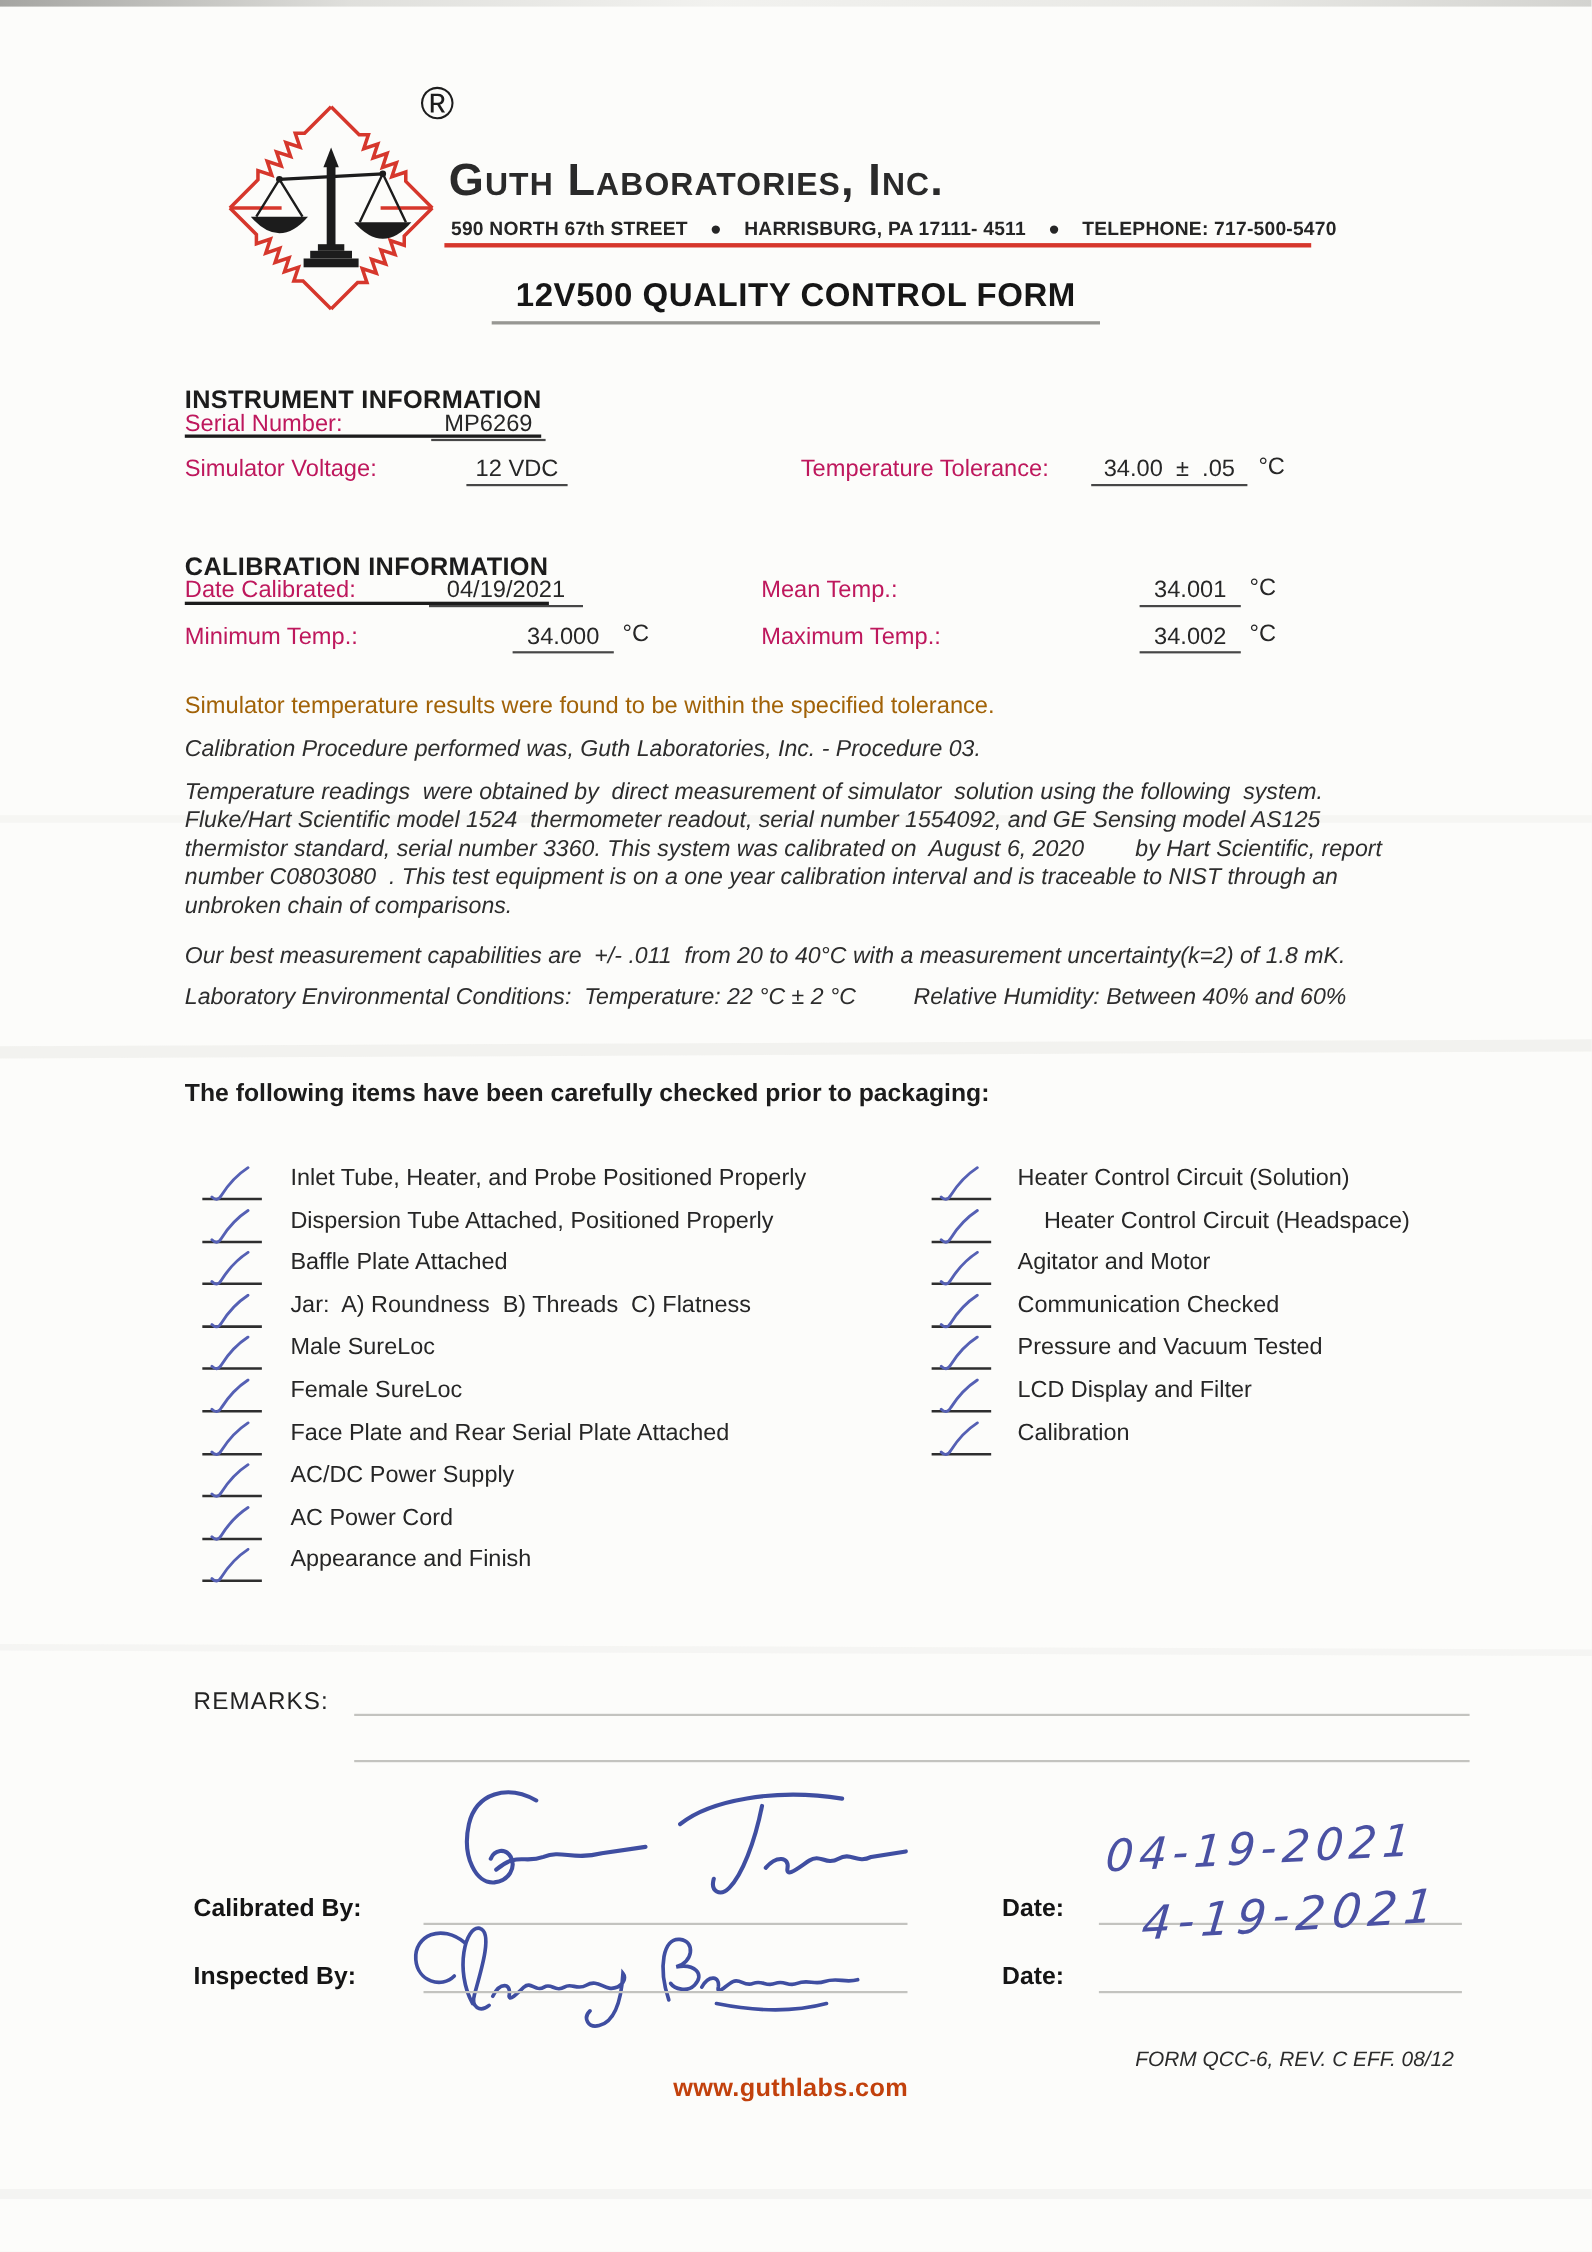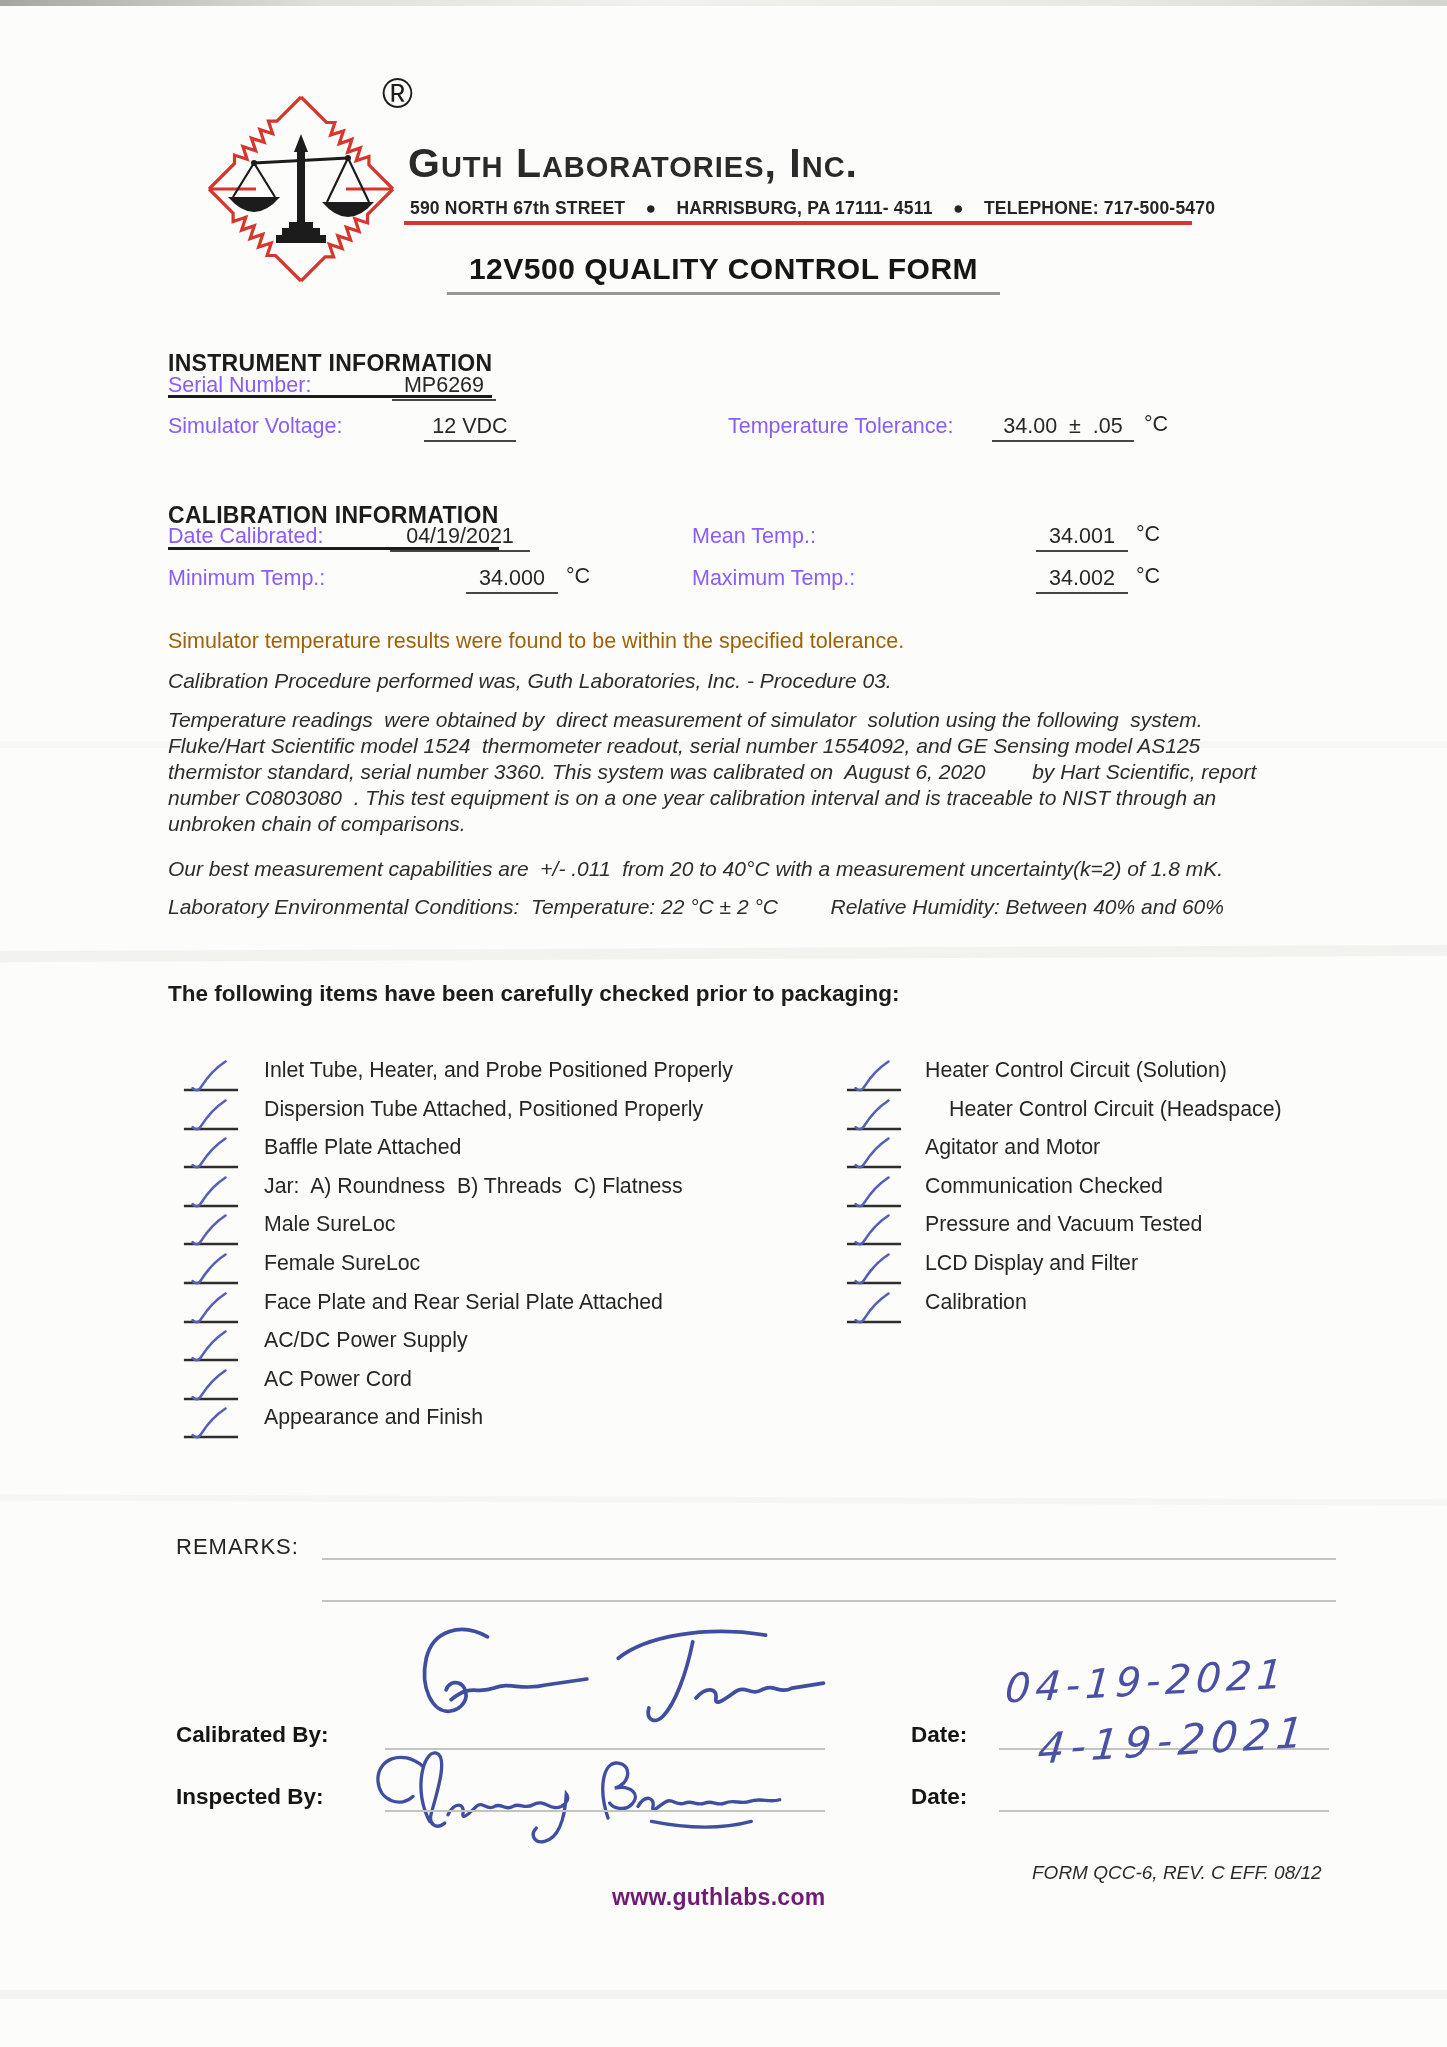--- a/index.html
+++ b/index.html
@@ -17,21 +17,21 @@
   .logo{position:absolute;left:186px;top:64px;width:230px;height:250px;}
   .regmark{position:absolute;left:382px;top:70px;font-size:42px;color:#1d1d1d;}
   .company{position:absolute;left:408px;top:140px;font-size:41px;font-weight:bold;font-variant:small-caps;letter-spacing:1px;color:#2a2a2a;white-space:pre;}
   .address{position:absolute;left:410px;top:198px;font-size:17.5px;font-weight:bold;letter-spacing:.2px;color:#252525;white-space:pre;}
   .red-rule{position:absolute;left:404px;top:221px;width:788px;height:4px;background:#d6372c;}
 
   .form-title-wrap{position:absolute;left:0;top:252px;width:1447px;text-align:center;}
   .form-title{display:inline-block;font-size:30px;font-weight:bold;letter-spacing:.5px;color:#161616;padding:0 22px 6px 22px;border-bottom:3px solid #979793;}
 
   .sec-h{position:absolute;font-size:23px;font-weight:bold;letter-spacing:.3px;color:#1c1c1c;border-bottom:3px solid #1c1c1c;padding-bottom:18px;white-space:pre;margin-top:20px;}
-  .lbl{position:absolute;font-size:21.5px;color:#8b5cf6;white-space:pre;}
+  .lbl{position:absolute;font-size:21.5px;color:#be185d;white-space:pre;}
   .val{position:absolute;font-size:21.5px;color:#272727;text-align:center;border-bottom:2px solid #474747;padding-bottom:1px;white-space:pre;}
   .unit{position:absolute;font-size:21.5px;color:#272727;white-space:pre;}
   .bold-note{position:absolute;font-size:21.5px;font-weight:normal;color:#a16207;white-space:pre;}
   .para{position:absolute;font-style:italic;font-size:21px;line-height:26px;color:#2d2d2d;white-space:pre;}
 
   .chk-heading{position:absolute;left:168px;top:981px;font-size:22.5px;font-weight:bold;color:#1c1c1c;white-space:pre;}
   .chk-row{position:absolute;display:flex;align-items:flex-start;}
   .chk-row.left{left:182px;}
   .chk-row.right{left:845px;}
   .chk{width:58px;height:33px;flex:0 0 auto;margin-top:3px;}
@@ -41,21 +41,21 @@
 
   .remarks-label{position:absolute;left:176px;top:1534px;font-size:22px;letter-spacing:1px;color:#232323;}
   .hline{position:absolute;height:2px;background:#c3c3bf;}
 
   .sig-label{position:absolute;font-size:22.5px;font-weight:bold;color:#151515;white-space:pre;}
   .sig-svg{position:absolute;}
   .ink{position:absolute;font-family:"DejaVu Sans",sans-serif;font-style:italic;color:#4a51a3;white-space:pre;}
   .ink.d1{left:1005px;top:1658px;font-size:40px;letter-spacing:5px;transform:rotate(-3deg) skewX(-7deg);}
   .ink.d2{left:1038px;top:1716px;font-size:42px;letter-spacing:6px;transform:rotate(-3.5deg) skewX(-9deg);}
 
-  .website{position:absolute;left:612px;top:1884px;font-size:23px;font-weight:bold;letter-spacing:.3px;color:#701a75;}
+  .website{position:absolute;left:612px;top:1884px;font-size:23px;font-weight:bold;letter-spacing:.3px;color:#c2410c;}
   .form-ref{position:absolute;left:1032px;top:1862px;font-size:19px;font-style:italic;color:#2b2b2b;white-space:pre;}
 </style>
 </head>
 <body>
 
 <div class="page">
 
   <div class="edge-top"></div>
   <div class="streak s1"></div>
   <div class="streak s2"></div>

